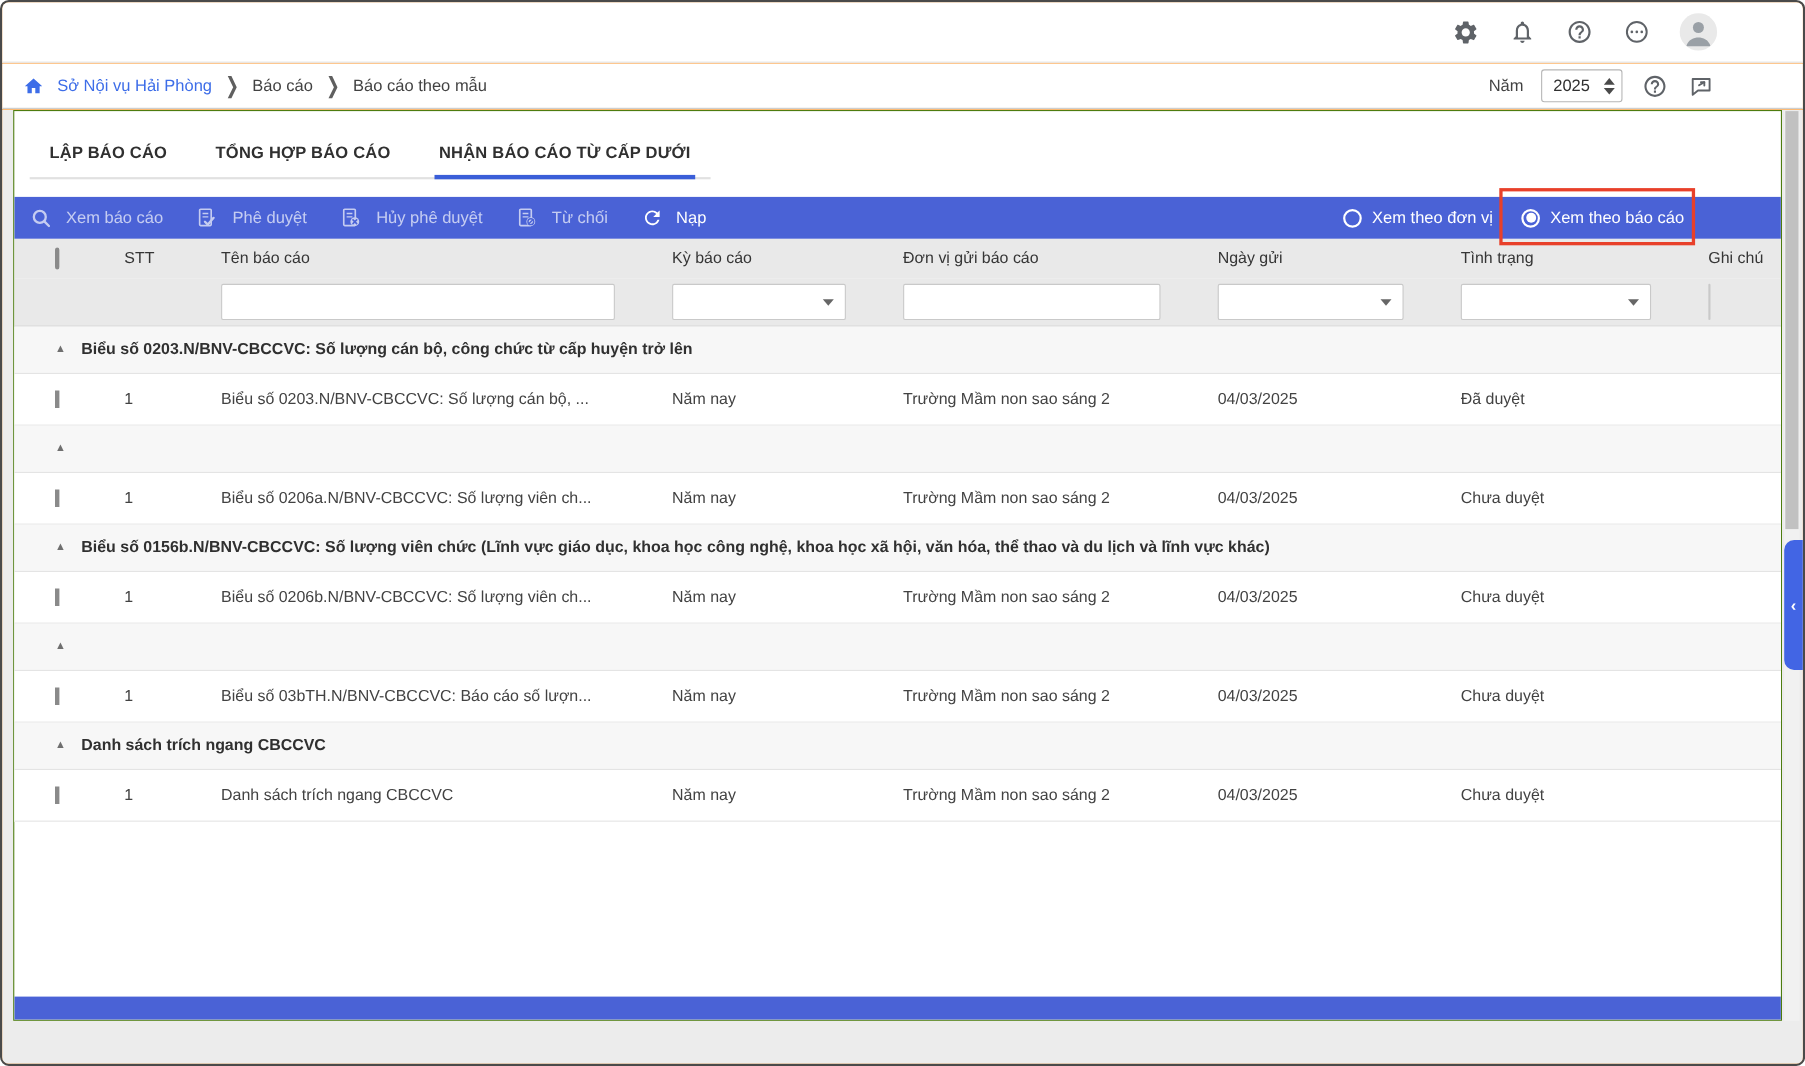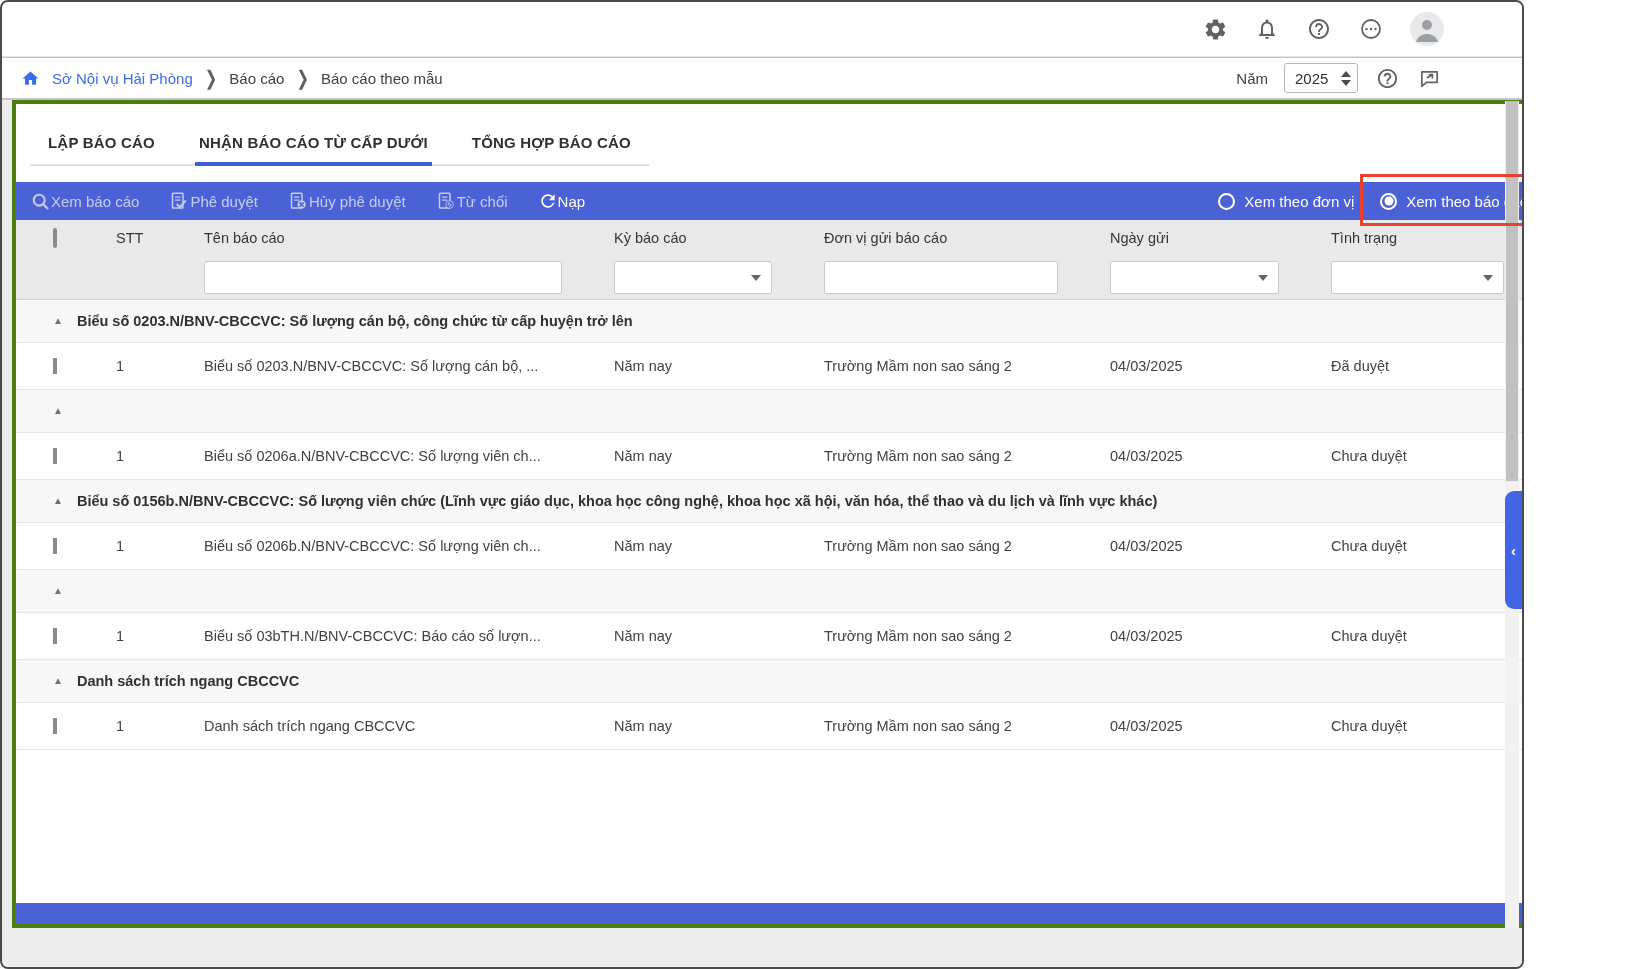--- a/index.html
+++ b/index.html
@@ -1,19 +1,19 @@
 <!DOCTYPE html>
 <html><head>
 <meta charset="utf-8">
 <style>
   * { margin:0; padding:0; box-sizing:border-box; }
   html,body { background:#fff; }
   body { font-family:"Liberation Sans","DejaVu Sans",sans-serif; color:#3c3c3c; }
 
-  .window { position:relative; width:1524px; height:969px; background:#f9a8d4;
+  .window { position:relative; width:1641px; height:969px; background:#fdba74;
     border:2px solid #4a4a4a; border-radius:8px; overflow:hidden; }
 
   
   .topbar { position:absolute; top:0; left:0; right:0; height:55px; background:#fff;
     border-bottom:1px solid #e4e4e4; display:flex; align-items:center; justify-content:flex-end;
     gap:26px; padding-right:78px; }
   .icon-btn { width:26px; height:26px; display:flex; align-items:center; justify-content:center; cursor:pointer; }
   .avatar { width:34px; height:34px; border-radius:50%; background:#e9e9e9; overflow:hidden;
     display:flex; align-items:center; justify-content:center; }
 
@@ -29,33 +29,33 @@
   .year-box { width:74px; height:30px; border:1px solid #b6b6b6; border-radius:3px; background:#fff;
     display:flex; align-items:center; padding:0 6px 0 10px; }
   .year-val { flex:1; font-size:15px; color:#303030; text-align:left; }
   .spin { display:flex; flex-direction:column; gap:3px; cursor:pointer; }
   .spin .up { width:0; height:0; border-left:5px solid transparent; border-right:5px solid transparent; border-bottom:6px solid #4a4a4a; }
   .spin .dn { width:0; height:0; border-left:5px solid transparent; border-right:5px solid transparent; border-top:6px solid #4a4a4a; }
 
   
   .contentArea { position:absolute; top:98px; left:0; right:0; bottom:0; background:#ececec; }
   .panel { position:absolute; top:0; left:10px; width:1608px; height:828px; background:#fff;
-    border:4px solid #4d7c0f; overflow:hidden; }
+    border:1px solid #4d7c0f; overflow:hidden; }
 
   
   .tabs { display:flex; gap:36px; padding:0 14px; margin:18px 0 0 14px; border-bottom:2px solid #e1e1e1; width:fit-content; }
   .tab { font-size:15px; font-weight:700; letter-spacing:.2px; color:#303030; padding:12px 4px 13px;
     cursor:pointer; position:relative; white-space:nowrap; }
   .tab.active::after { content:""; position:absolute; left:0; right:0; bottom:-2px; height:4px; background:#3a5ed8; }
 
   
   .toolbar { position:relative; margin-top:16px; height:38px; background:#4a62d6; display:flex; align-items:center;
     padding:0 88px 0 14px; }
   .tb-left { display:flex; align-items:center; gap:30px; }
-  .tb-btn { display:flex; align-items:center; gap:0; color:#fff; font-size:15px; font-weight:500; cursor:pointer; white-space:nowrap; }
+  .tb-btn { display:flex; align-items:center; gap:12px; color:#fff; font-size:15px; font-weight:500; cursor:pointer; white-space:nowrap; }
   .tb-btn.muted { opacity:.68; }
   .tb-right { margin-left:auto; display:flex; align-items:center; gap:26px; }
   .radio-opt { display:flex; align-items:center; gap:9px; color:#fff; font-size:15px; font-weight:500; cursor:pointer; white-space:nowrap; }
   .radio-circ { width:17px; height:17px; border:2px solid #fff; border-radius:50%; position:relative; flex:0 0 auto; }
   .radio-circ.sel::after { content:""; position:absolute; left:50%; top:50%; width:9px; height:9px;
     transform:translate(-50%,-50%); background:#fff; border-radius:50%; }
   .hl-box { position:absolute; top:-8px; right:78px; width:178px; height:52px;
     border:3px solid #e8402a; pointer-events:none; z-index:5; }
 
   
@@ -167,22 +167,22 @@
           </svg>
       </span>
     </div>
   </div>
 
   <div class="contentArea">
     <div class="panel">
 
       <div class="tabs">
         <div class="tab">LẬP BÁO CÁO</div>
+        <div class="tab">TỔNG HỢP BÁO CÁO</div>
         <div class="tab active">NHẬN BÁO CÁO TỪ CẤP DƯỚI</div>
-        <div class="tab">TỔNG HỢP BÁO CÁO</div>
       </div>
 
       <div class="toolbar">
         <div class="tb-left">
           <div class="tb-btn muted">
             <span>
               <svg width="21" height="21" viewBox="0 0 24 24" fill="none" stroke="#fff" stroke-width="2.4">
                   <circle cx="10.5" cy="10.5" r="6.2"></circle>
                   <path d="M15.2 15.2 20 20" stroke-linecap="round"></path>
                 </svg>

